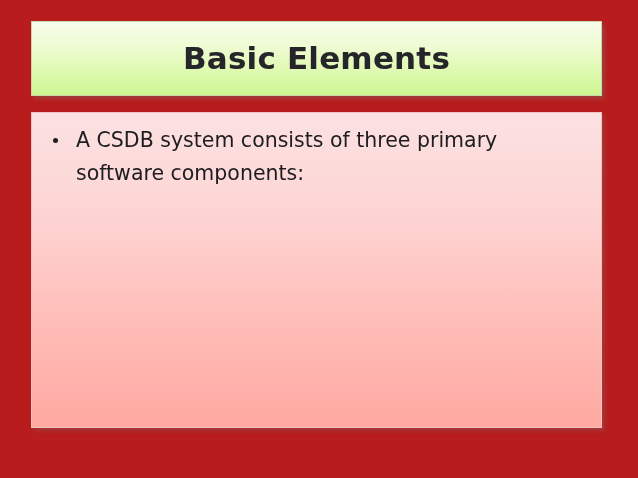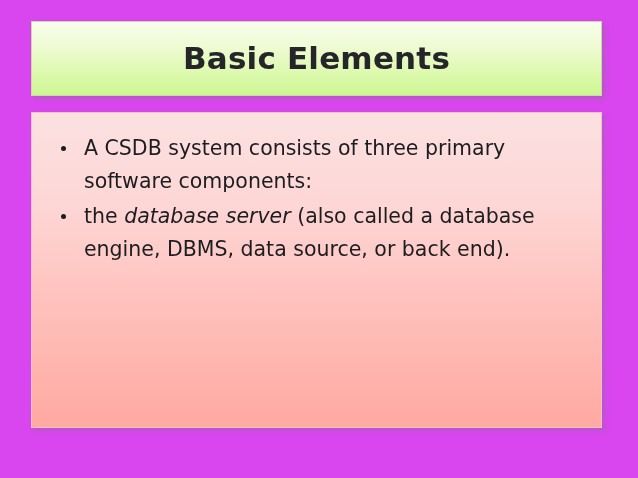--- a/index.html
+++ b/index.html
@@ -11,21 +11,21 @@
     height: 478px;
     background: #ffffff;
     font-family: "DejaVu Sans", sans-serif;
     overflow: hidden;
   }
 
   .slide {
     position: relative;
     width: 638px;
     height: 478px;
-    background: #d946ef;
+    background: #b91c1c;
   }
 
   
   .title-box {
     position: absolute;
     left: 31px;
     top: 21px;
     width: 571px;
     height: 75px;
     box-sizing: border-box;
@@ -55,21 +55,21 @@
     box-sizing: border-box;
     border: 1px solid #f0c3c3;
     background: linear-gradient(to bottom, #fce1e2 0%, #fdd6d5 30%, #ffc0bb 62%, #ffa9a1 100%);
     box-shadow: 3px 3px 4px rgba(120, 120, 120, 0.30);
     padding: 7px 8px 6px 8px;
     overflow: hidden;
   }
 
   .bullet-list {
     list-style: none;
-    margin: 12px;
+    margin: 4px;
     padding: 0;
   }
   .bullet-item {
     position: relative;
     padding-left: 32px;
     margin: 0 0 2px 0;
     font-size: 20.5px;
     line-height: 33px;
     color: #1d1d20;
     text-indent: 0;
@@ -102,21 +102,17 @@
   <div class="content-box">
     <ul class="bullet-list">
 
       <li class="bullet-item">
         <span class="bullet-dot"></span>
         <span class="bullet-text">A CSDB system consists of three primary software components:</span>
       </li>
 
 
 
-      <li class="bullet-item">
-        <span class="bullet-dot"></span>
-        <span class="bullet-text">the <em>database server</em> (also called a database engine, DBMS, data source, or back end).</span>
-      </li>
 
     </ul>
   </div>
 
 </div>
 
 </body></html>

